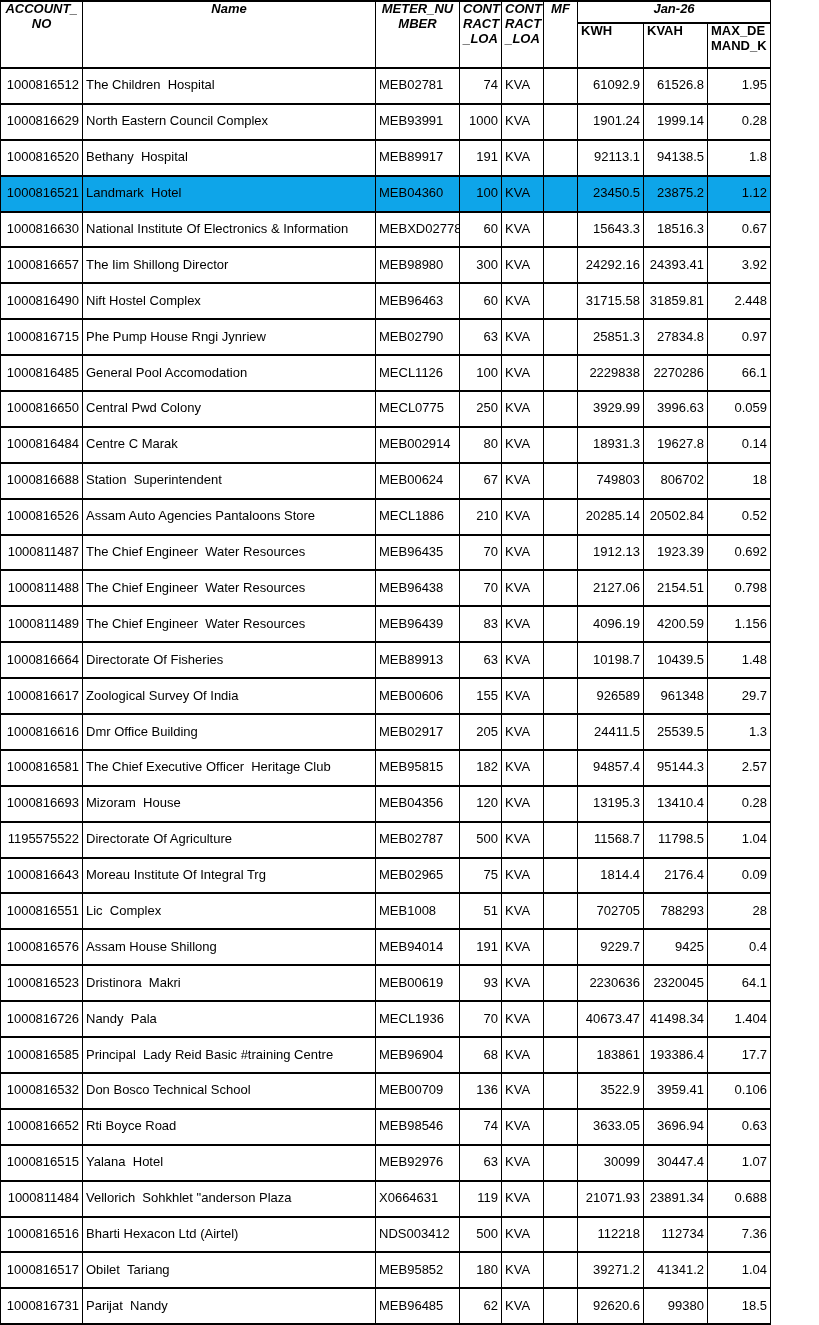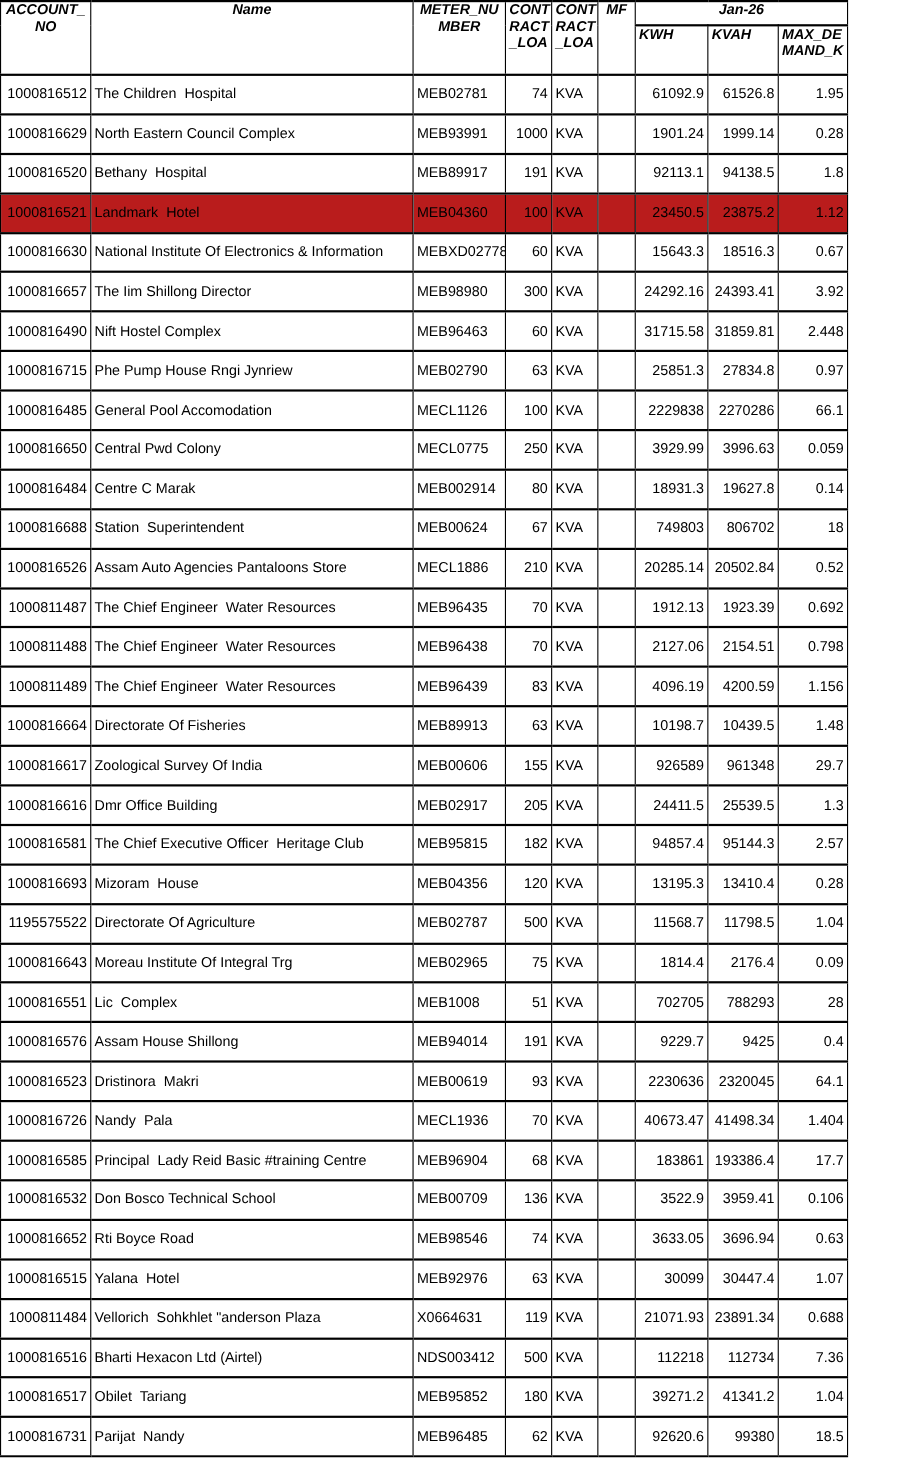--- a/index.html
+++ b/index.html
@@ -28,26 +28,26 @@
   }
   thead th {
     font-weight: bold;
     vertical-align: top;
     text-align: center;
     white-space: pre-line;
     padding-top: 1px;
   }
   thead tr.group-row { height: 22px; font-style: italic; }
   thead tr.sub-row   { height: 45px; }
-  thead th.left { text-align: left; font-style: italic; }
+  thead th.left { text-align: left; }
   tbody tr { height: 35.9px; padding-left: 28px; }
   tbody td { vertical-align: middle; white-space: pre; }
   td.num { text-align: right; }
   td.txt { text-align: left; }
-  tr.hl td { background: #b91c1c; }
+  tr.hl td { background: #0ea5e9; }
 </style>
 </head>
 <body>
 
 <table class="grid">
   <colgroup>
     <col style="width:82px">
       <col style="width:293px">
       <col style="width:84px">
     <col style="width:42px">

